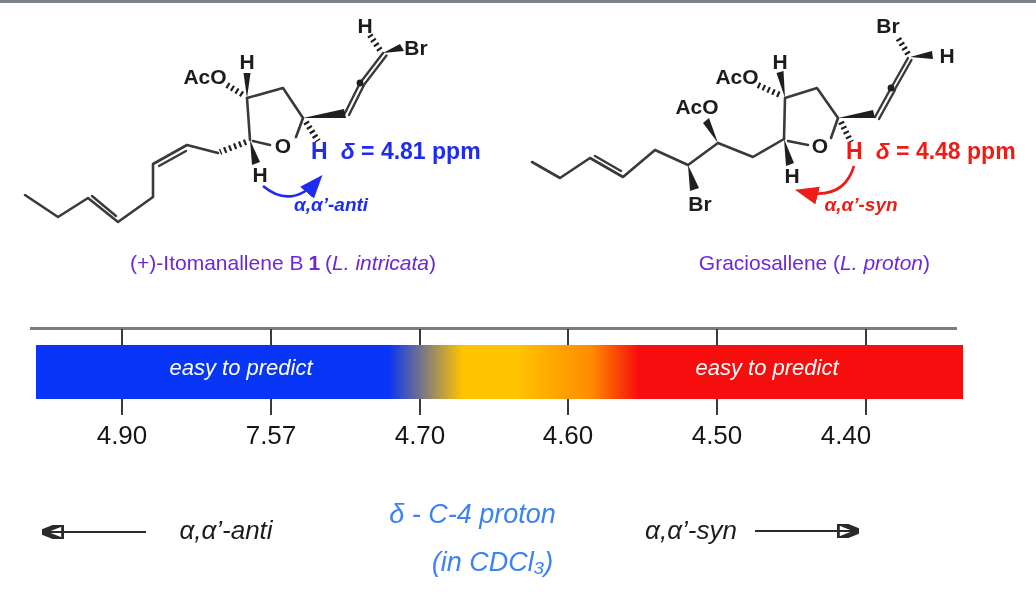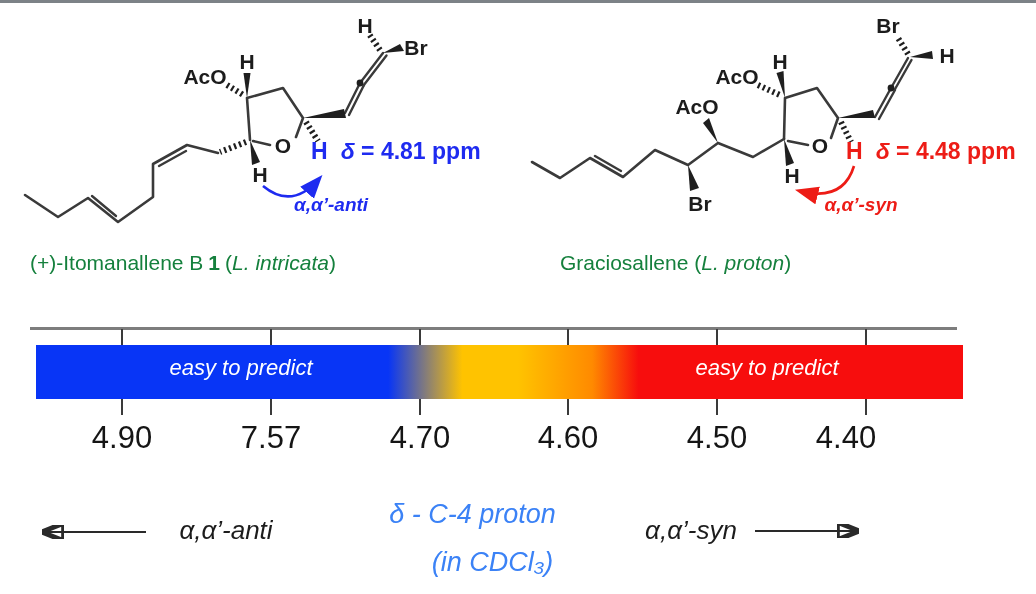--- a/index.html
+++ b/index.html
@@ -20,35 +20,35 @@
   
   .shift{position:absolute;display:flex;gap:13px;font-size:23px;font-weight:bold;white-space:nowrap;}
   .shift .sym{font-style:italic;}
   .shift-left{color:#1e2bf0;left:311px;top:138px;}
   .shift-right{color:#ed1c16;left:846px;top:138px;}
   .rel-label{position:absolute;font-size:19px;font-weight:bold;font-style:italic;text-align:center;white-space:nowrap;}
   .rel-left{color:#1e2bf0;left:270px;top:194px;width:122px;}
   .rel-right{color:#ed1c16;left:800px;top:194px;width:122px;}
 
   
-  .caption{position:absolute;top:251px;font-size:21px;text-align:left;white-space:nowrap;color:#15803d;}
+  .caption{position:absolute;top:251px;font-size:21px;text-align:right;white-space:nowrap;color:#6d28d9;}
   .caption .num{font-weight:bold;margin:0 5px;}
   .caption .sp{font-style:italic;}
   .cap-left{left:30px;width:406px;}
   .cap-right{left:560px;width:370px;}
 
   
   #axis-line{position:absolute;left:30px;top:327px;width:927px;height:3px;background:#7d7d7d;}
   .tick{position:absolute;top:329px;width:2px;height:86px;background:#3a3a3a;z-index:1;}
   #bar{position:absolute;left:36px;top:345px;width:927px;height:54px;z-index:2;
        background:linear-gradient(90deg,#0835f6 0%,#0835f6 38%,#ffc300 46%,#ffc300 52%,#ff8a00 60%,#f70d0d 65%,#f70d0d 100%);}
   .bar-label{position:absolute;top:0;transform:translateX(-50%);line-height:46px;color:#ffffff;
        font-size:22px;font-style:italic;font-weight:500;white-space:nowrap;}
   .tick-num{position:absolute;top:420px;width:90px;transform:translateX(-50%);text-align:center;
-       font-size:31px;font-weight:500;color:#151515;}
+       font-size:26px;font-weight:500;color:#151515;}
 
   
   .dir-arrow{position:absolute;}
   .dir-arrow line,.dir-arrow path{stroke:#2a2a2a;stroke-width:2.2;fill:none;}
   .dir-label{position:absolute;font-size:26px;font-style:italic;color:#1c1c1c;text-align:center;white-space:nowrap;}
   #anti-label{left:160px;top:515px;width:132px;}
   #syn-label{left:628px;top:515px;width:126px;}
   .axis-title{position:absolute;text-align:center;font-size:27px;font-style:italic;color:#3b82f6;white-space:nowrap;}
   #axis-title-1{left:370px;top:499px;width:205px;}
   #axis-title-2{left:390px;top:547px;width:205px;}

